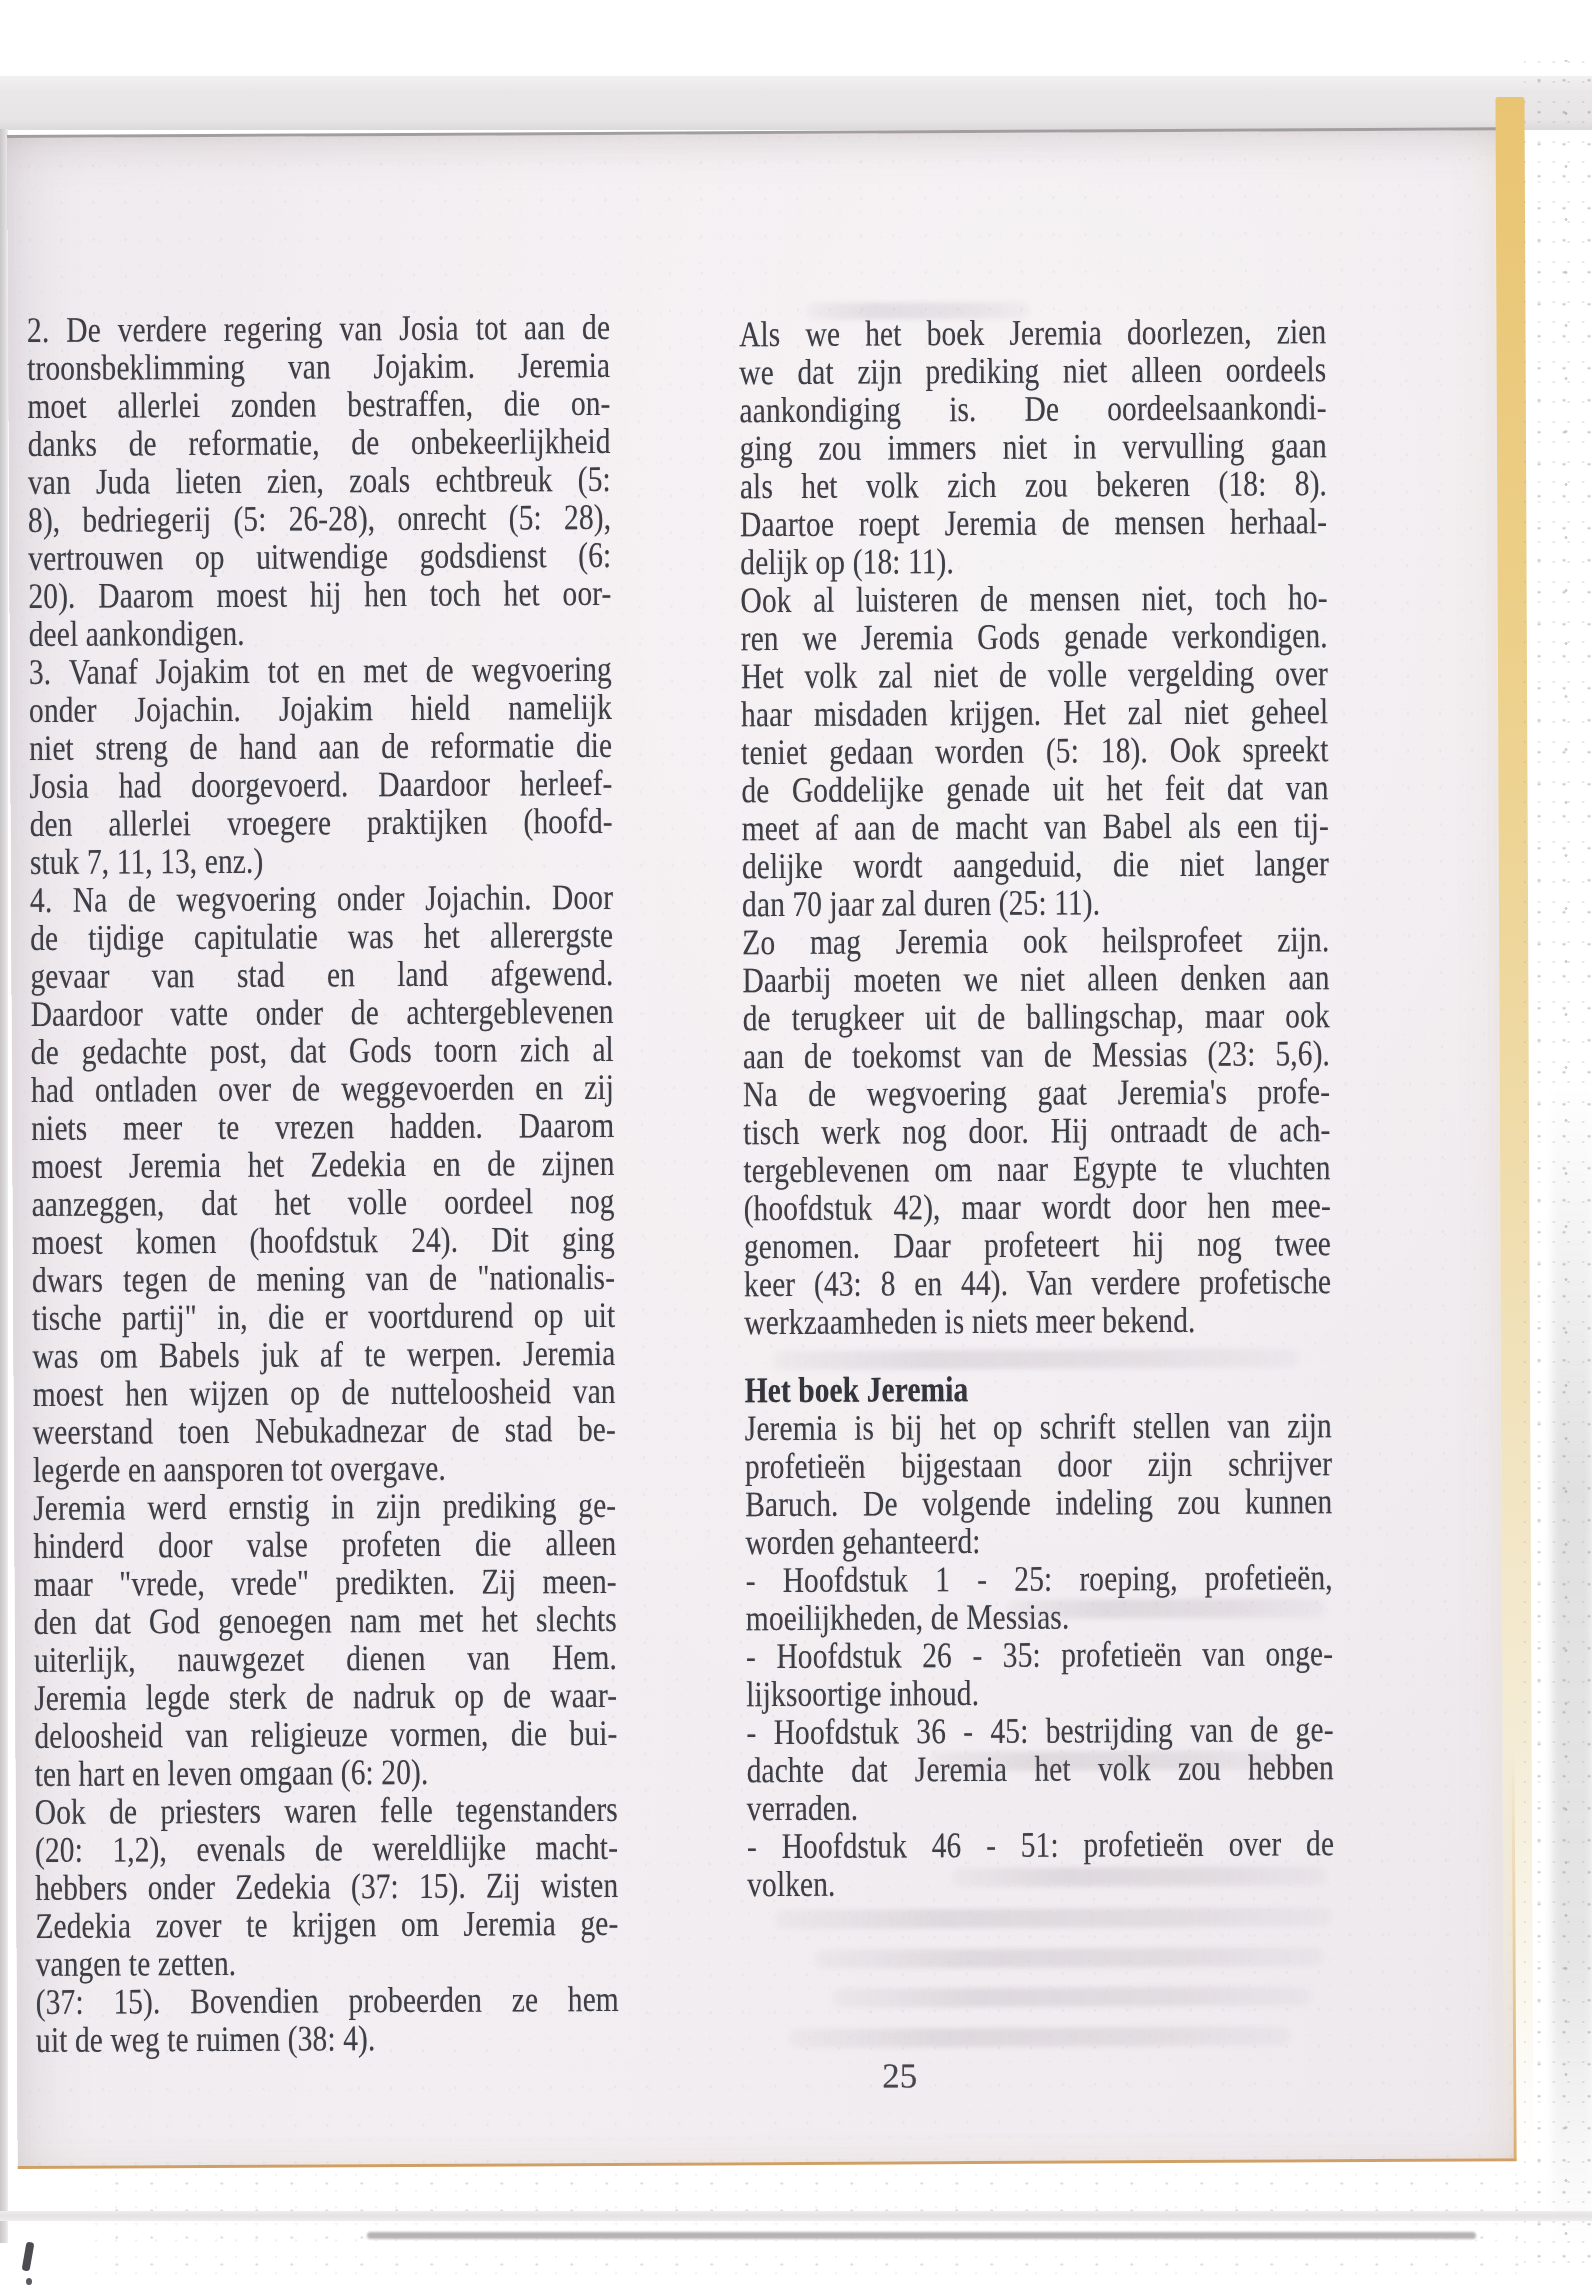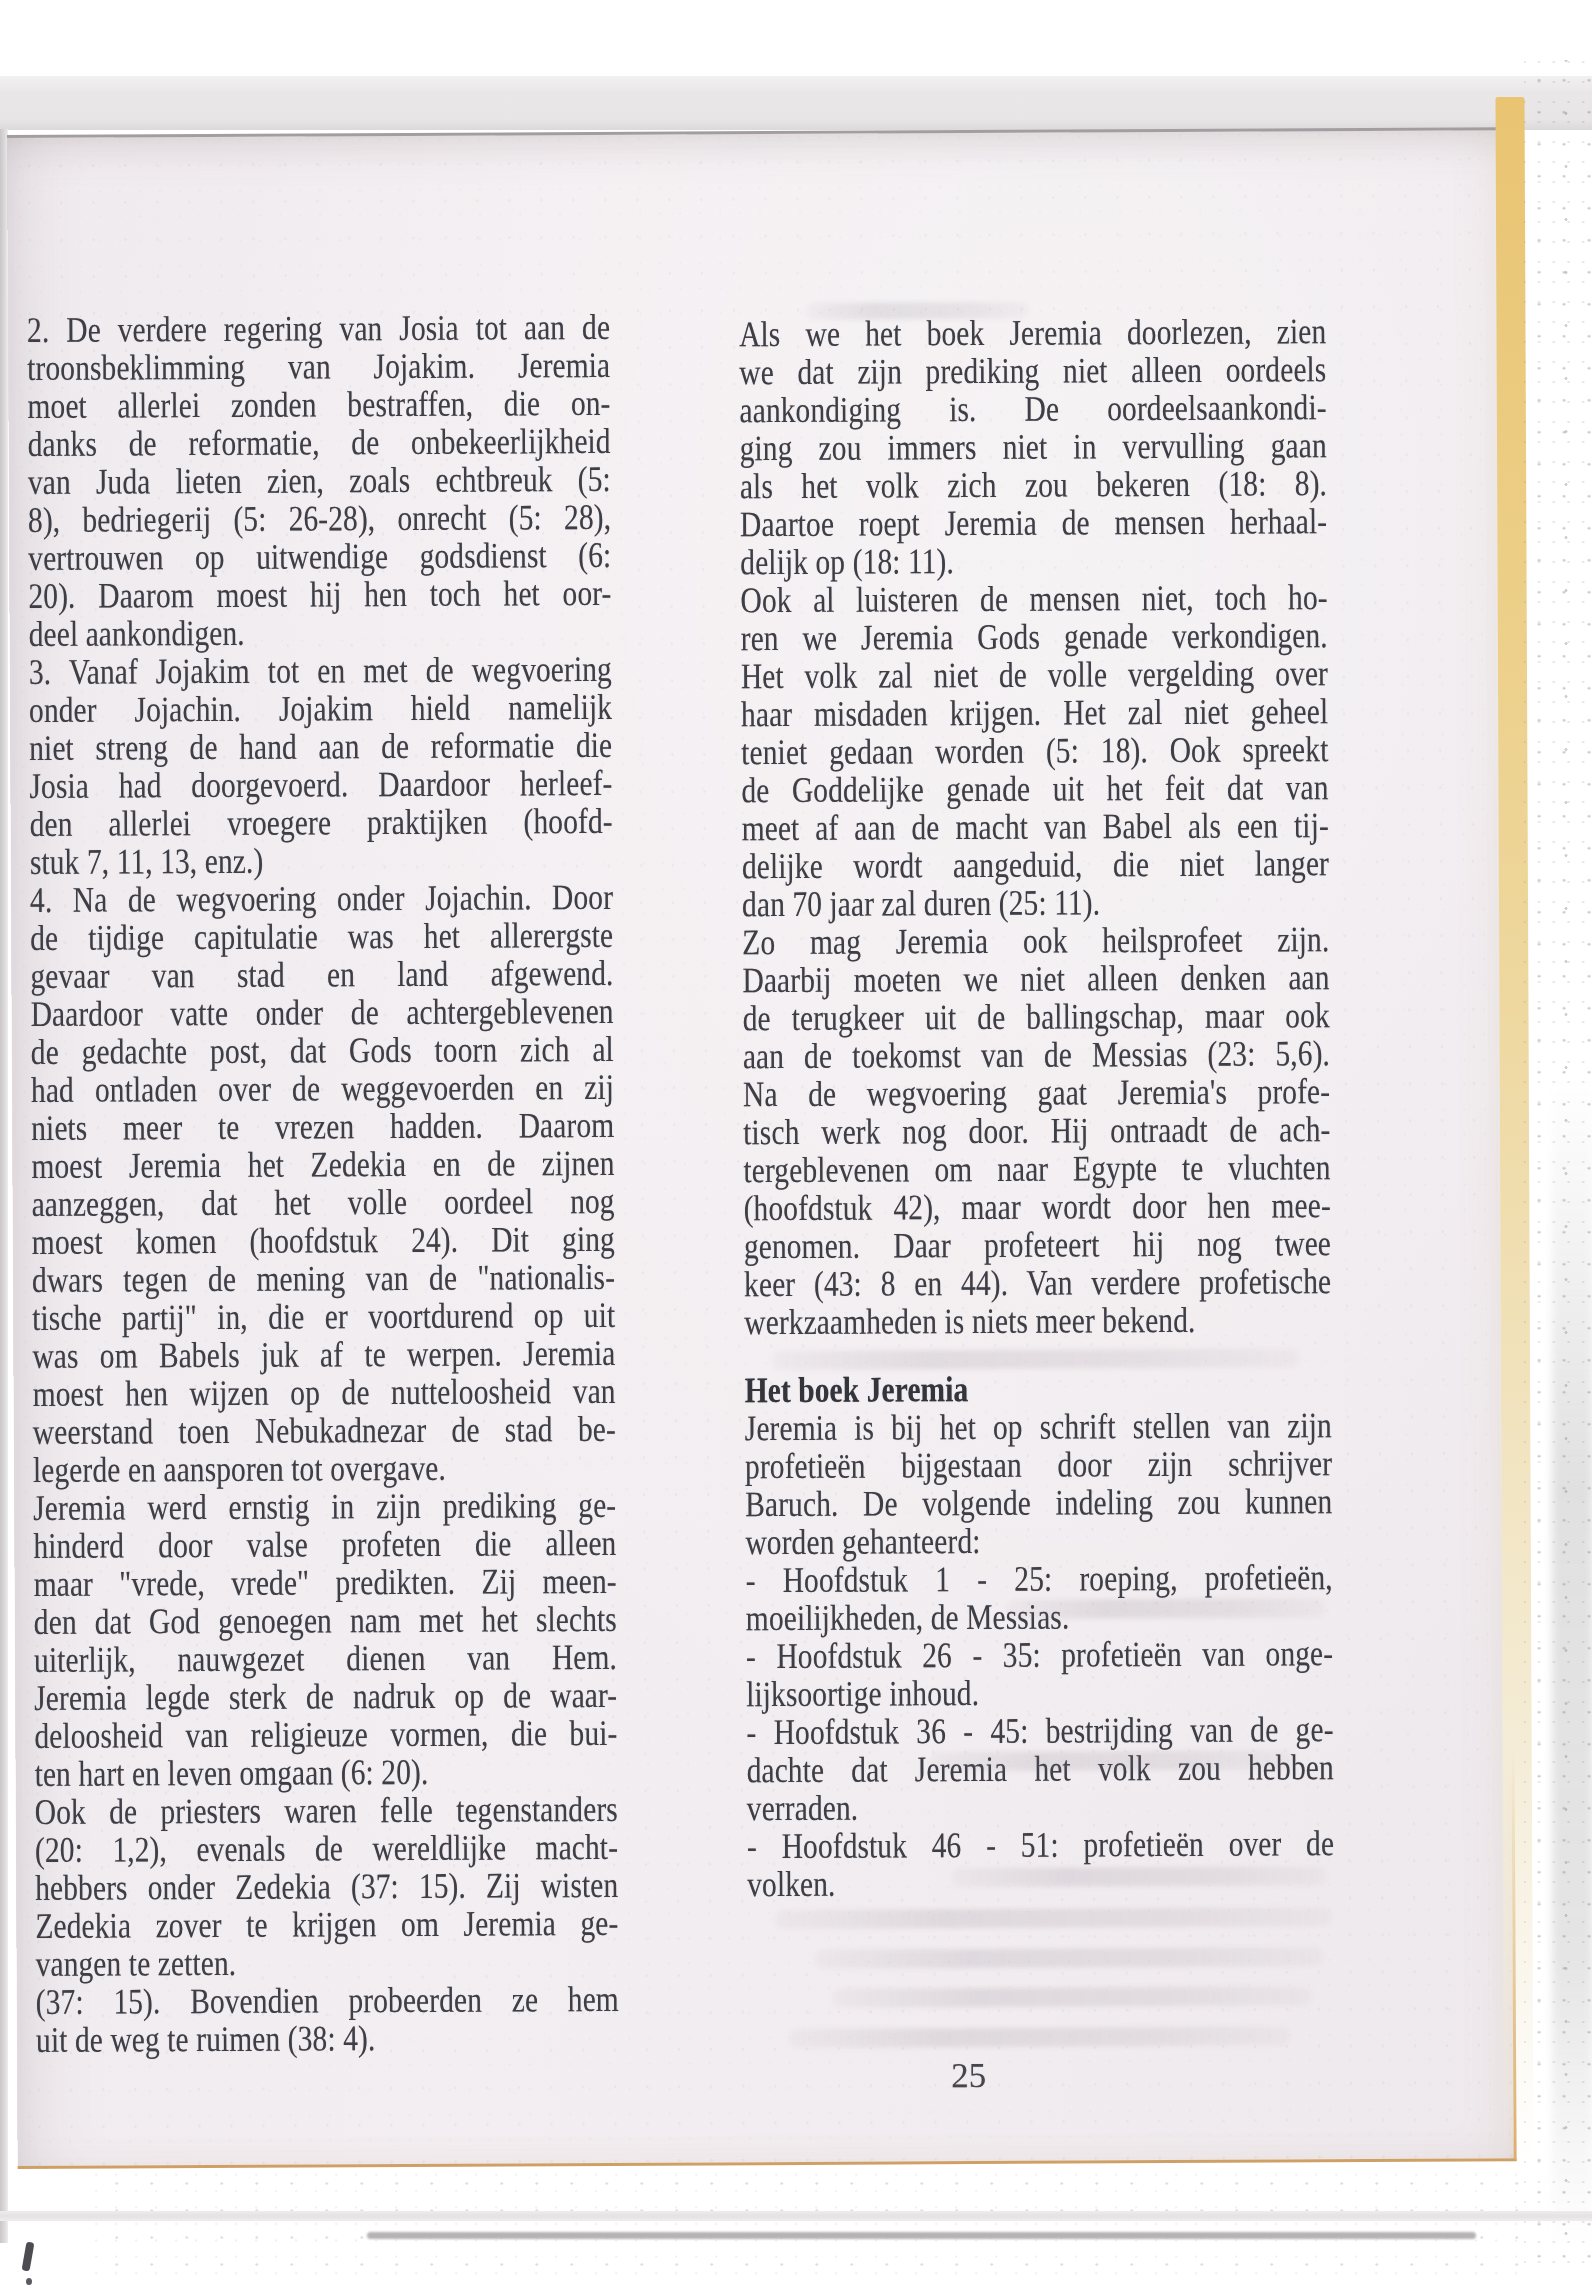--- a/index.html
+++ b/index.html
@@ -57,21 +57,21 @@
   .col-right{left:731px;top:181px;width:716px;}
   .ln{text-align:justify;text-align-last:justify;white-space:normal;}
   .ln.short{text-align-last:left;}
   .heading{
     font-weight:bold;color:#34343d;
     margin-top:30px;
     text-shadow:0 0 0.9px rgba(52,52,61,0.5);
   }
   .page-number{
     position:absolute;left:865px;top:1923px;width:104px;
-    text-align:right;font-size:35px;color:#46464e;
+    text-align:left;font-size:35px;color:#46464e;
     text-shadow:0 0 0.9px rgba(70,70,78,0.4);
   }
   
   .smudge{
     position:absolute;height:19px;border-radius:8.6px;
     background:linear-gradient(90deg,rgba(128,118,134,0.05),rgba(128,118,134,0.16) 30%,rgba(128,118,134,0.13) 70%,rgba(128,118,134,0.05));
     filter:blur(2.6px);
   }
   
   .yellow-edge{

